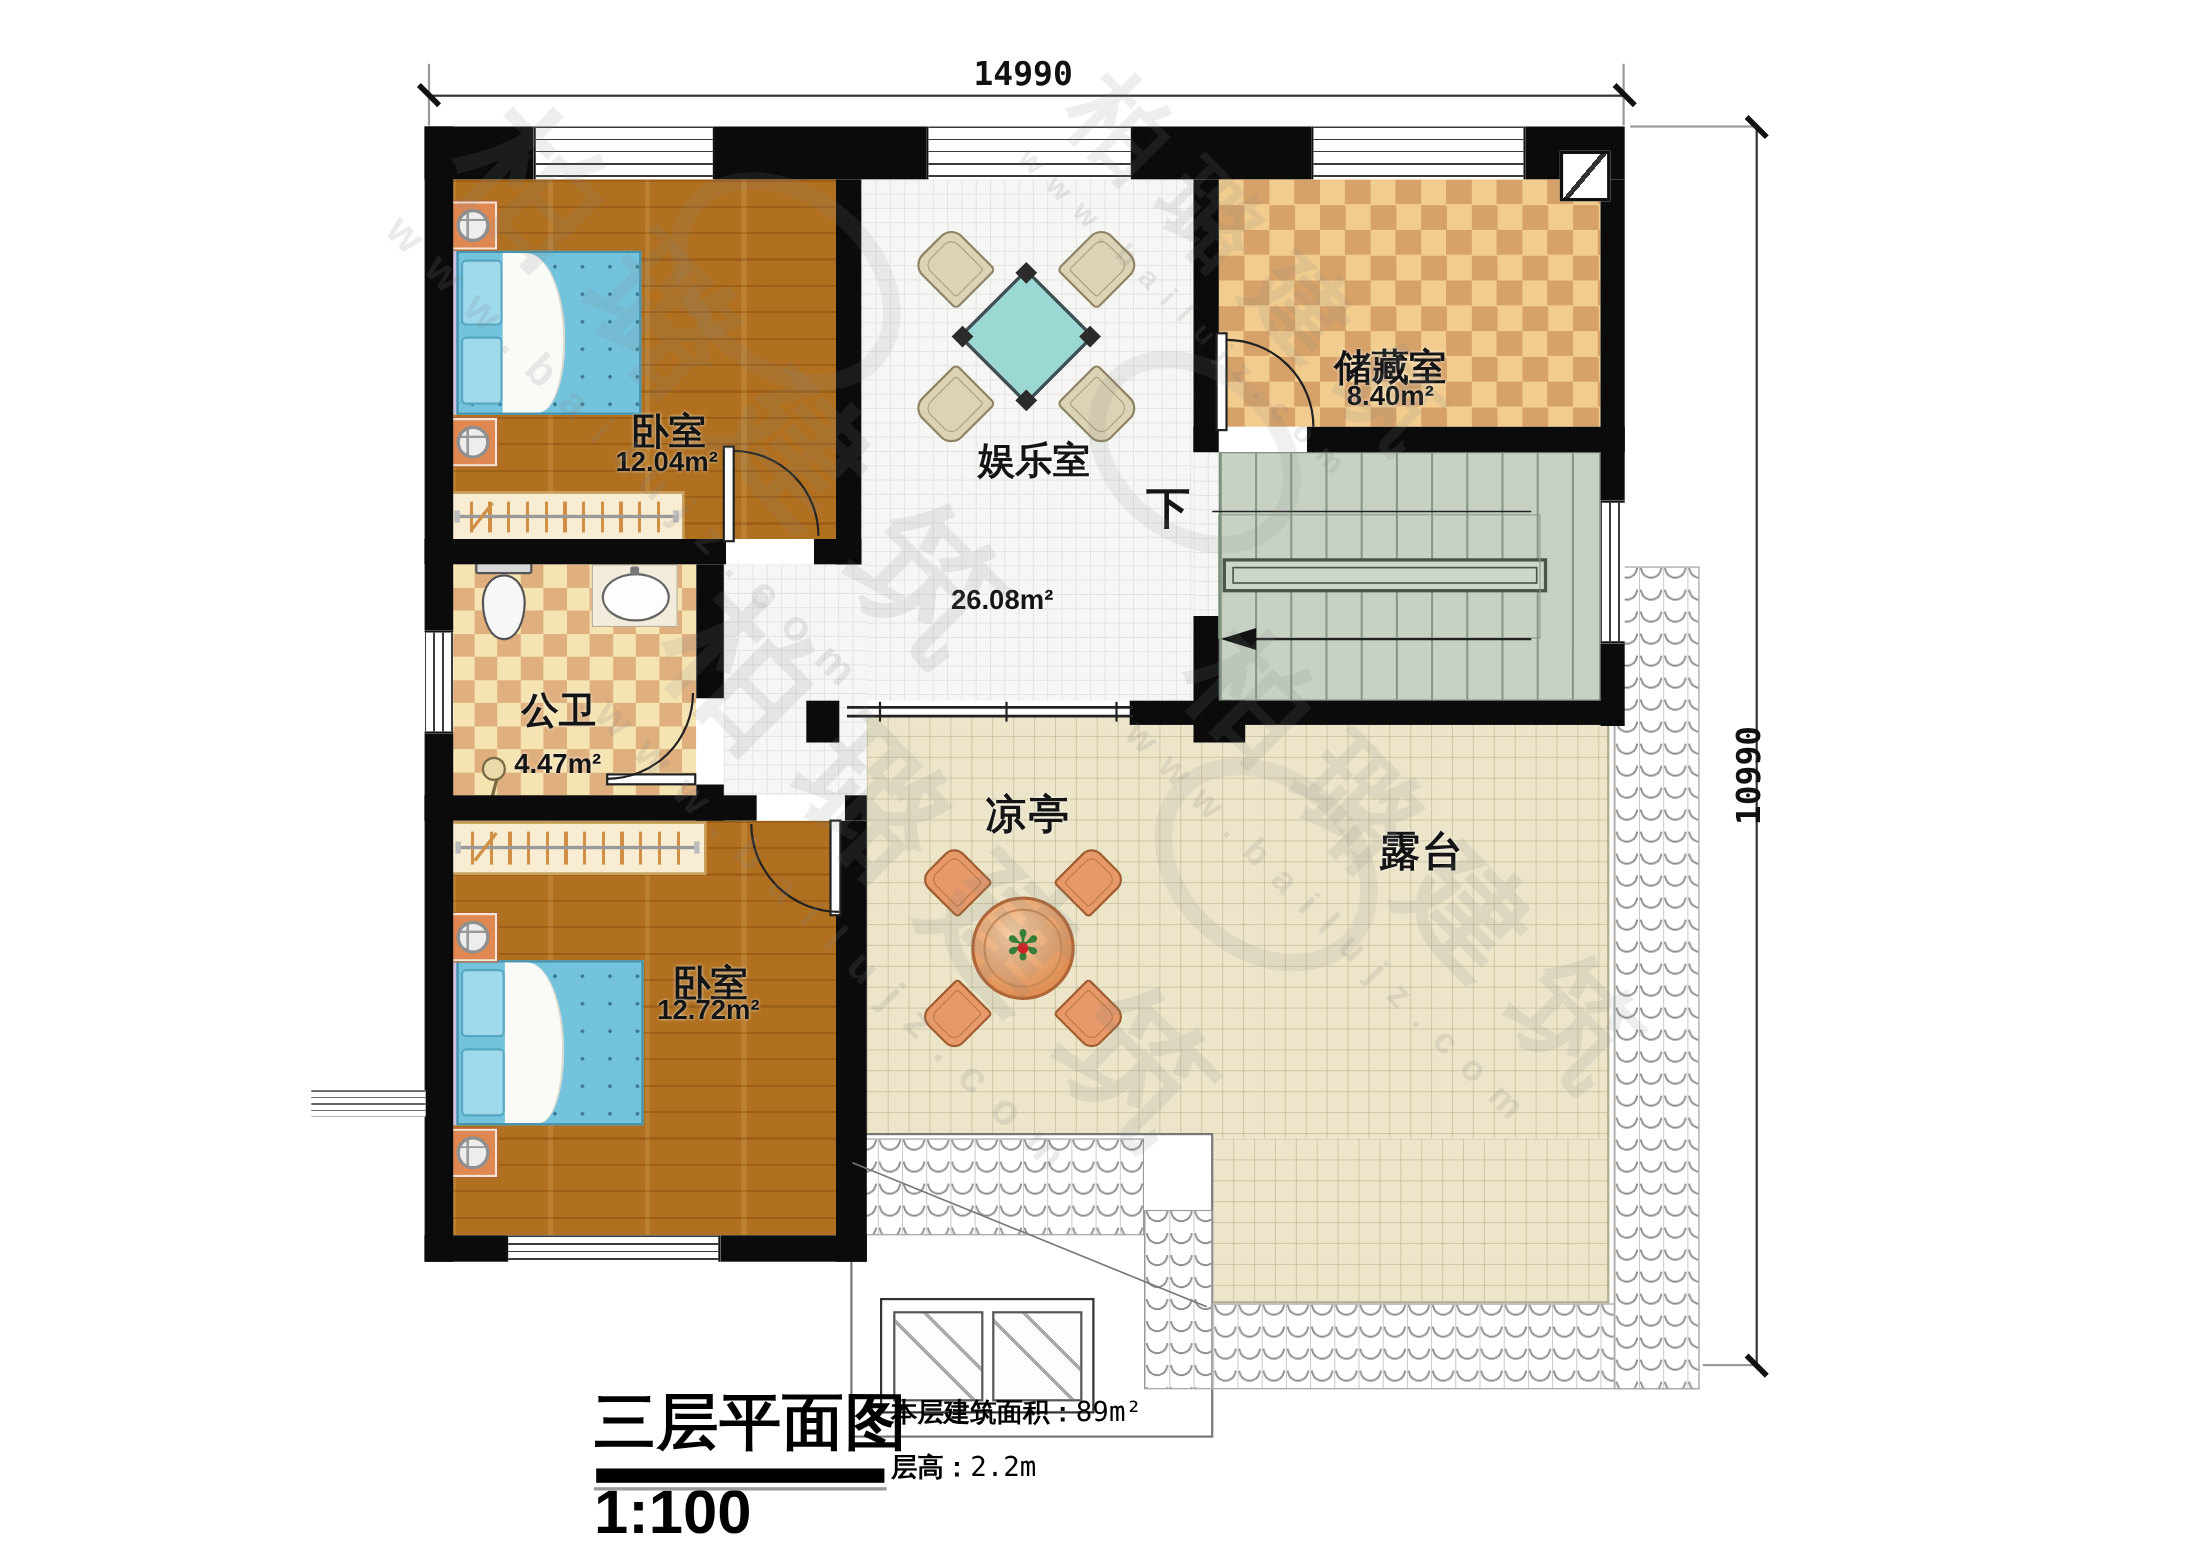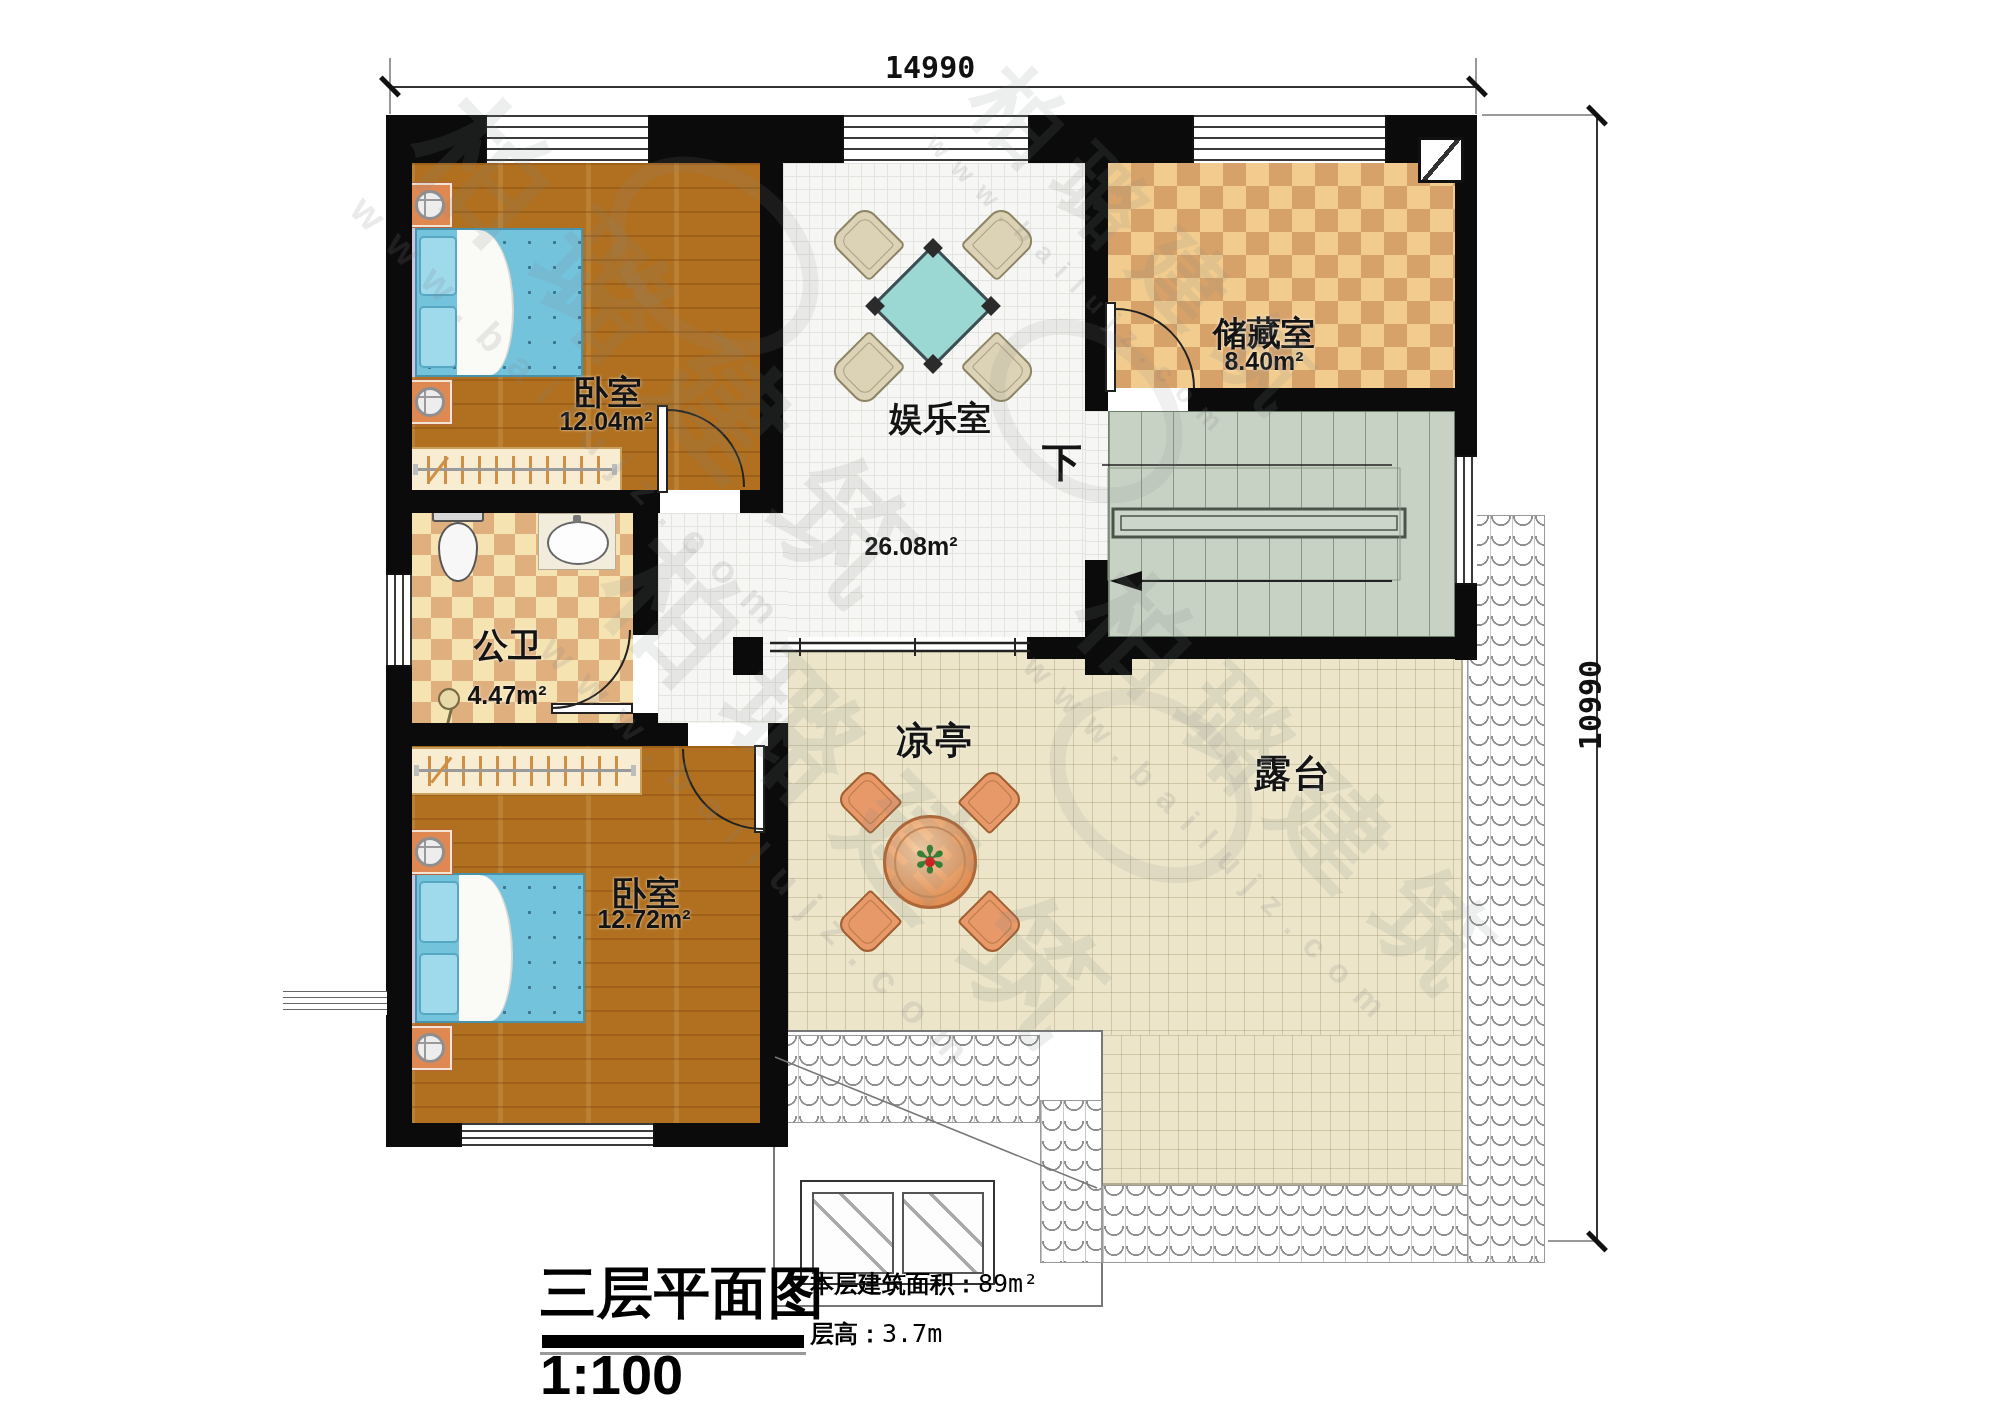--- a/index.html
+++ b/index.html
@@ -299,21 +299,21 @@
   <div class="tb-title">
     <span class="t1">三层平面图</span>
     <span class="t2">1:100</span>
   </div>
   <div class="tb-bar"></div>
   <div class="tb-thin"></div>
   <div class="tb-side" style="top:1268px;">
     <span>本层建筑面积：</span><span class="val">89m²</span>
   </div>
   <div class="tb-side" style="top:1318px;">
-    <span>层高：</span><span class="val">3.7m</span>
+    <span>层高：</span><span class="val">2.2m</span>
   </div>
 
   <div class="wm" style="left:500px;top:60px;font-size:130px;letter-spacing:40px;">
     <div>柏璐建筑</div>
     <div class="site">www.bailujz.com</div>
   </div>
   <div class="wm" style="left:1030px;top:40px;font-size:90px;letter-spacing:26px;">
     <div>柏璐建筑</div>
     <div class="site">www.bailujz.com</div>
   </div>

